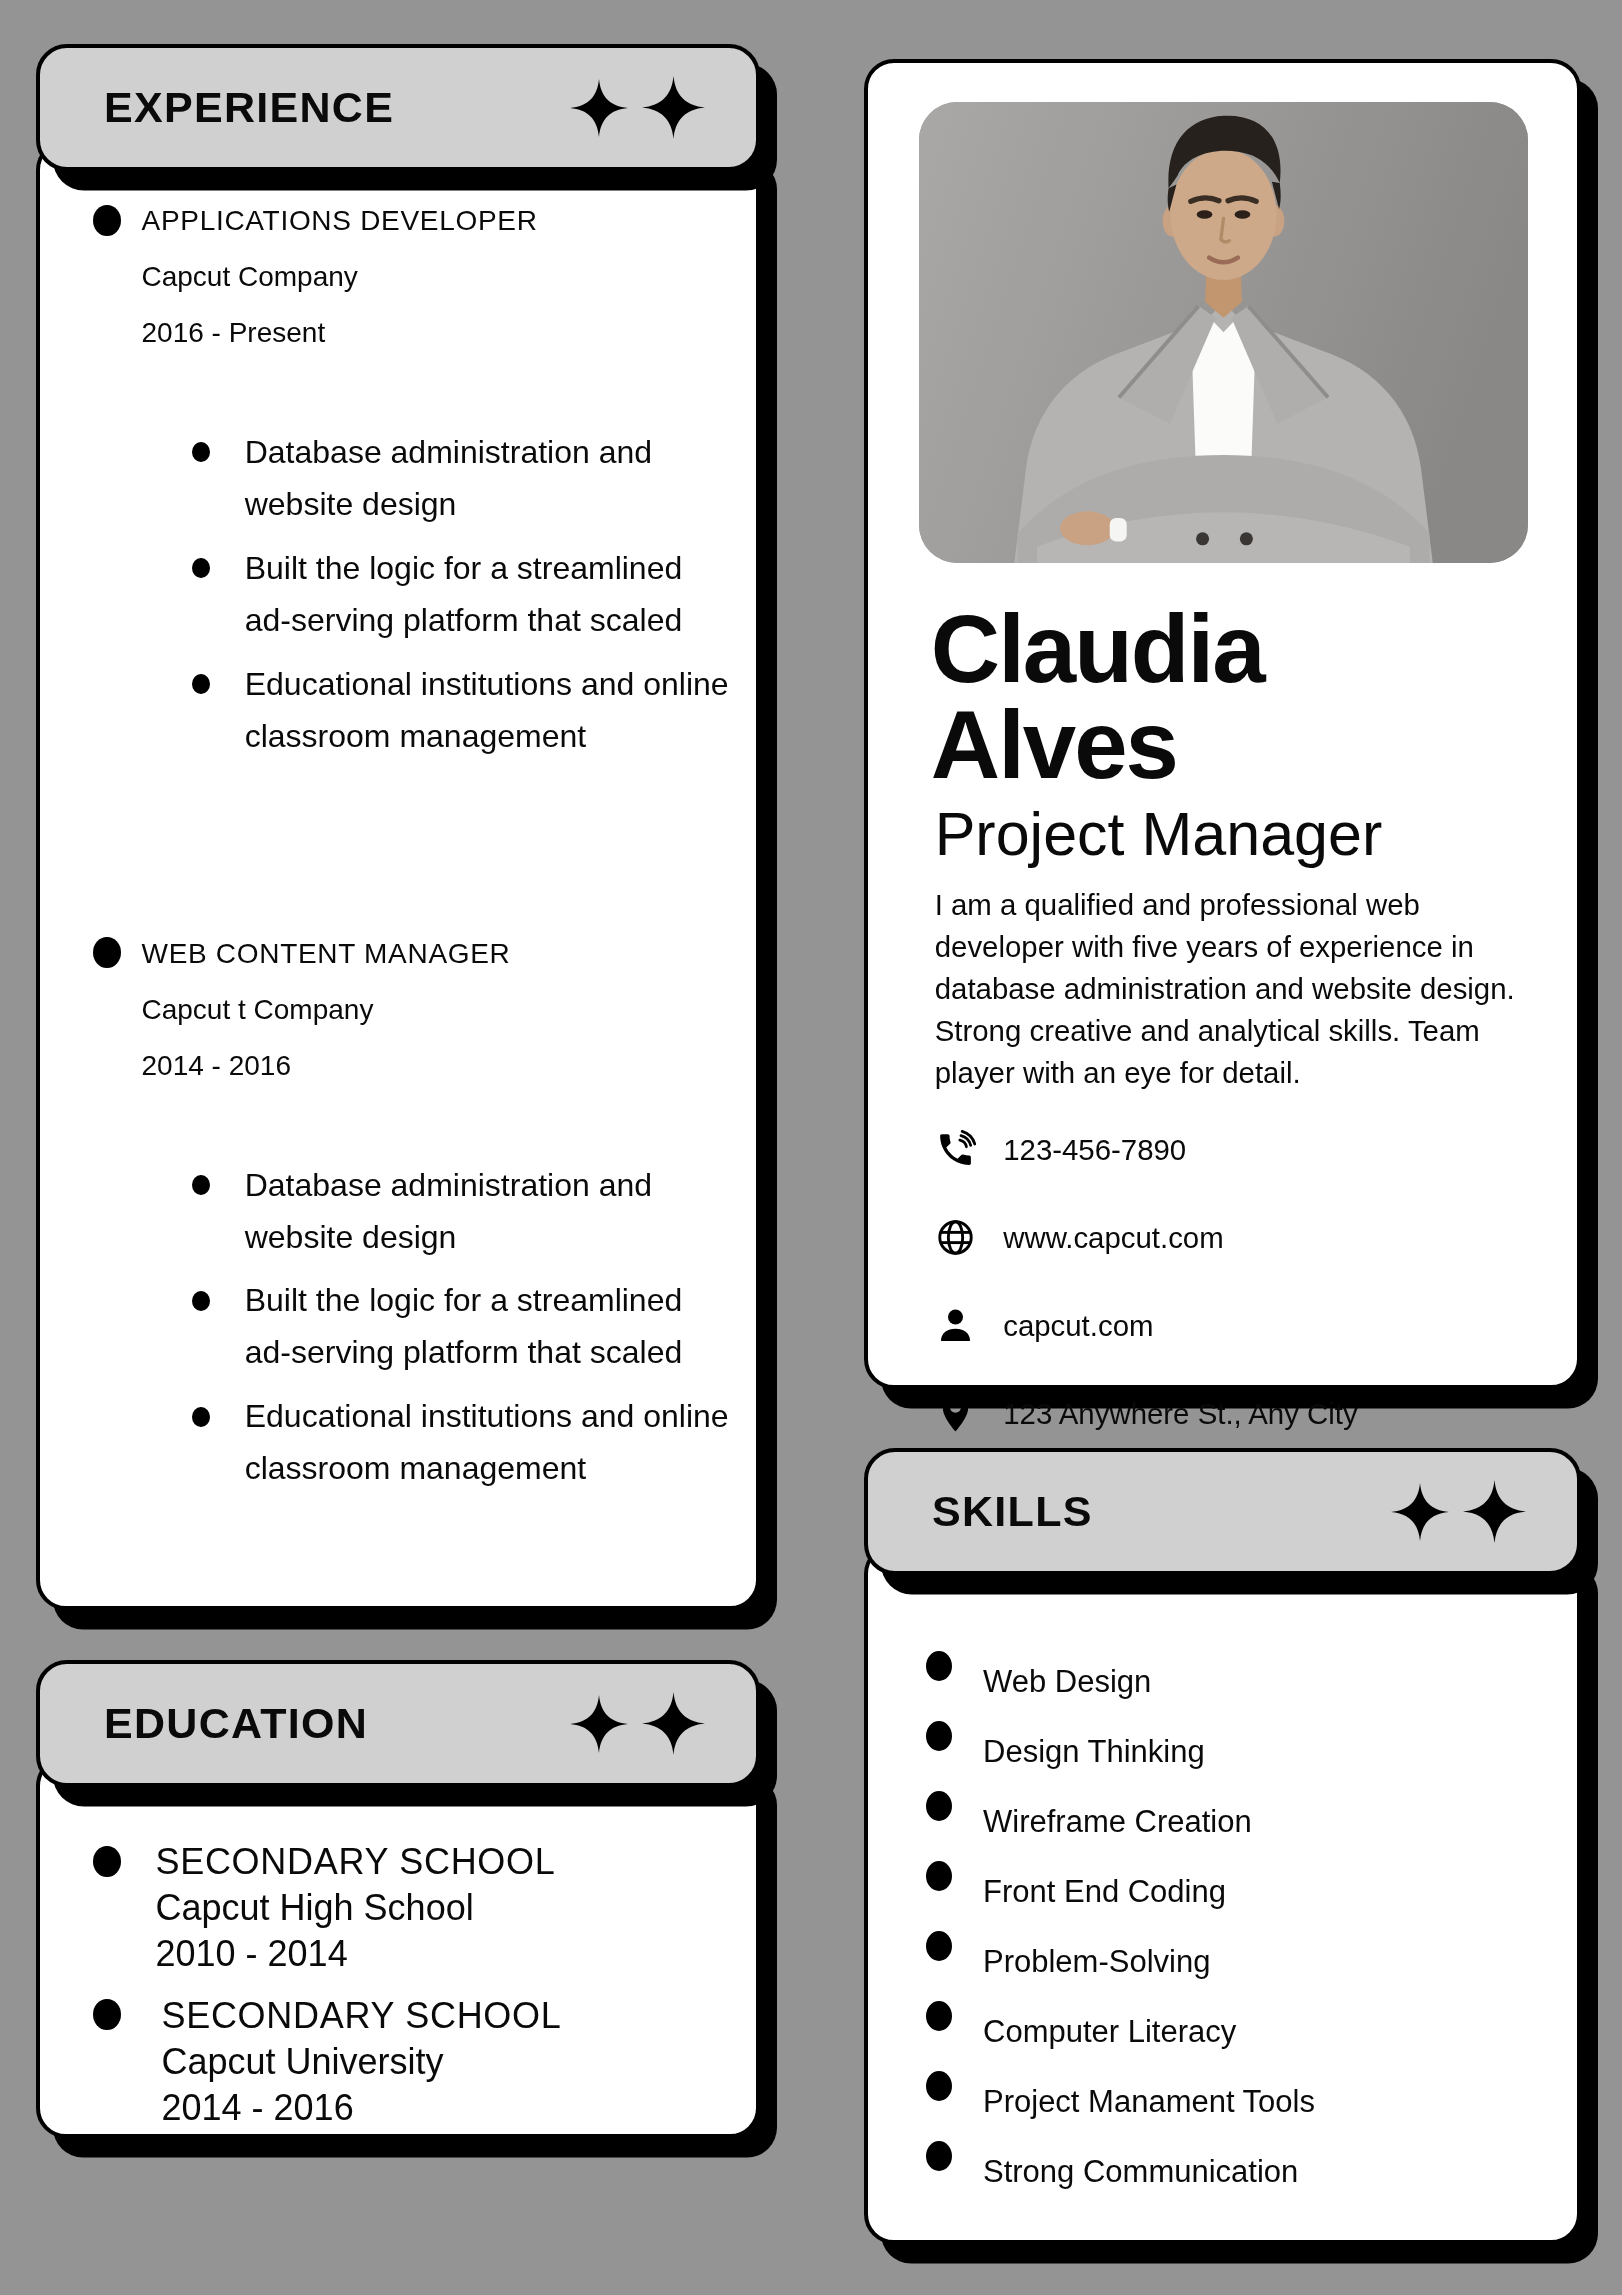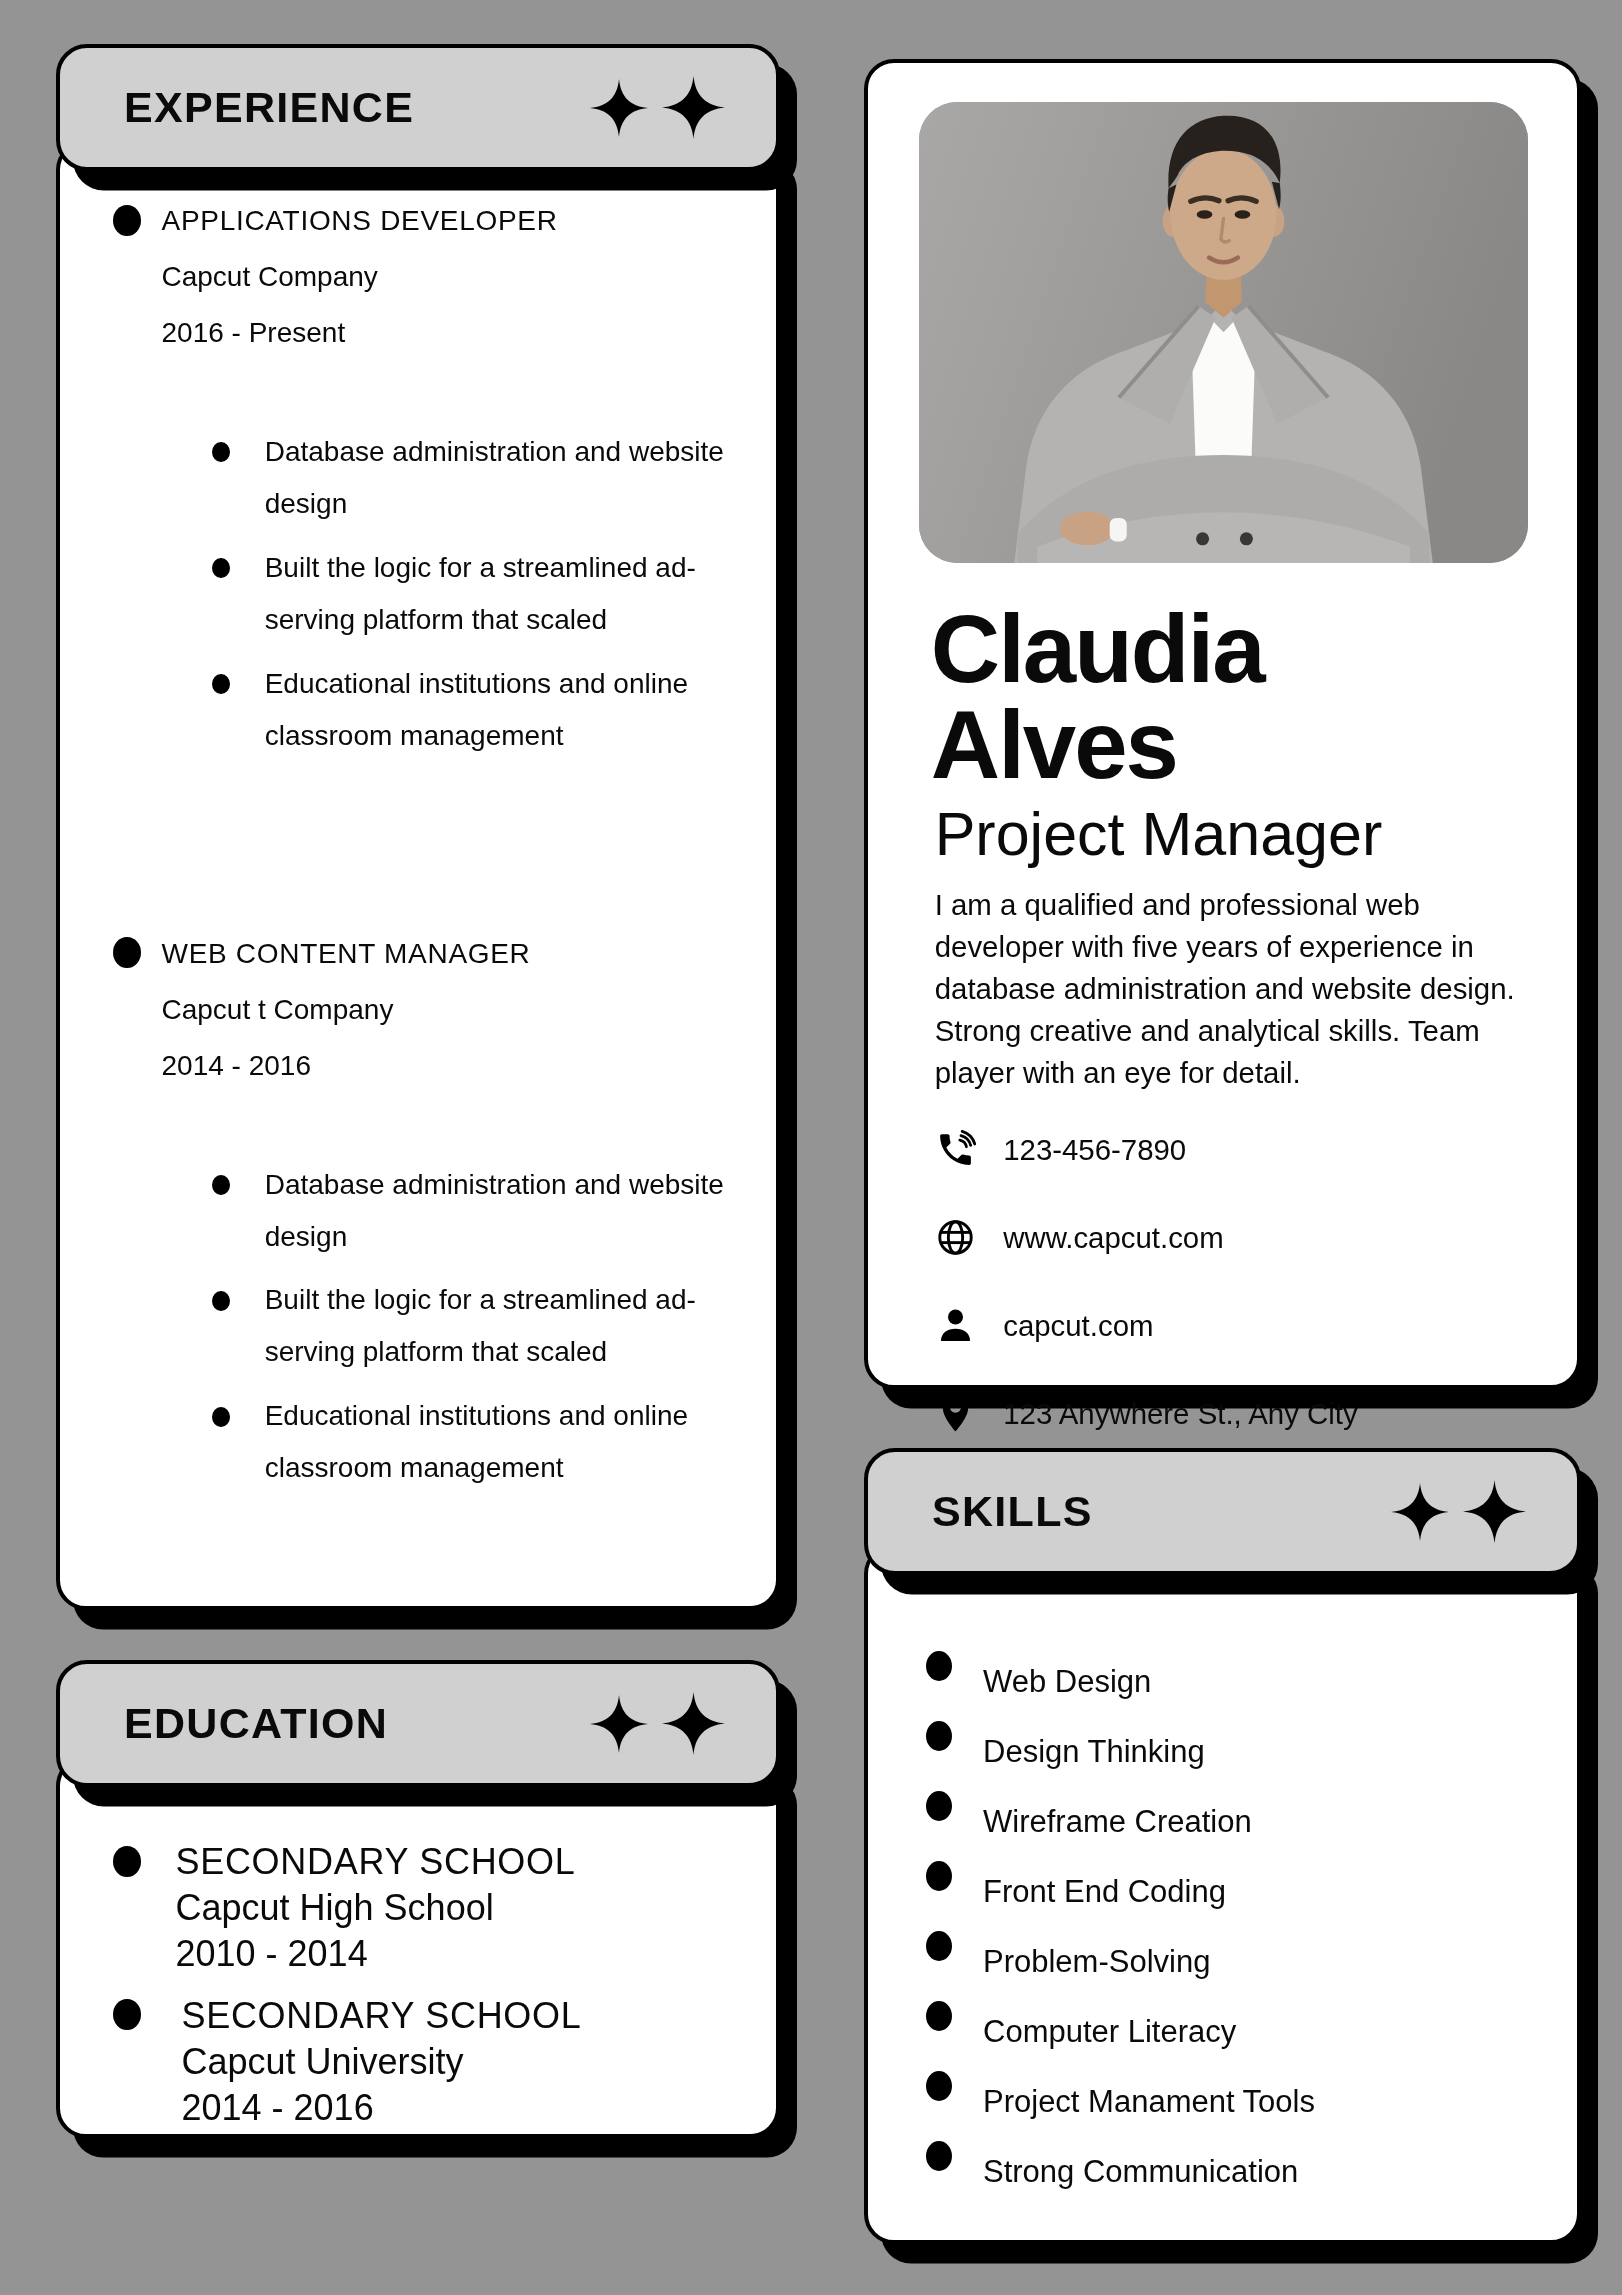--- a/index.html
+++ b/index.html
@@ -3,21 +3,21 @@
 <meta charset="utf-8">
 <style>
   html,body { margin:0; padding:0; }
   body {
     width:1623px; height:2295px; position:relative; overflow:hidden;
     background:#949494; color:#0a0a0a;
     font-family:"Liberation Sans", sans-serif;
   }
   * { box-sizing:border-box; }
 
-  .col-left  { position:absolute; left:56px;  top:44px; width:724px; }
+  .col-left  { position:absolute; left:36px;  top:44px; width:724px; }
   .col-right { position:absolute; left:864px; top:59px; width:717px; }
 
   
   .section-header {
     position:relative; z-index:2; height:127px;
     background:#d0d0d0; border:4.6px solid #000; border-radius:31px;
     box-shadow:17px 19.6px 0 #000;
     display:flex; align-items:center; justify-content:space-between;
     padding:0 51px 0 64px;
   }
@@ -35,21 +35,21 @@
 
   
   #experience-body { height:1470px; padding:49px 26px 0 53px; }
   .job-head { display:flex; }
   .dot-lg  { flex:0 0 auto; width:27.5px; height:31px; border-radius:50%; background:#000; margin-top:11.8px; }
   .job-lines { margin-left:21px; font-size:28px; line-height:56px; }
   .job-role { font-weight:500; letter-spacing:0.7px; }
   .sub-list { margin:65px 0 0 99px; }
   .sub-item { display:flex; margin-bottom:11.8px; }
   .dot-sm  { flex:0 0 auto; width:17.7px; height:20px; border-radius:50%; background:#000; margin-top:16.4px; }
-  .sub-text { margin-left:35px; width:517px; font-size:28px; line-height:52px; }
+  .sub-text { margin-left:35px; width:517px; font-size:32px; line-height:52px; }
   .job2 { margin-top:164px; }
 
   #education-header { margin-top:50px; }
   #education-body { height:382px; padding:79px 26px 0 53px; }
   .edu-item { display:flex; }
   .edu-item .dot-lg { margin-top:6.5px; }
   .edu-lines { margin-left:35px; font-size:36px; line-height:46px; }
   .edu-school { font-weight:500; letter-spacing:0.7px; }
   .edu-item.second { margin-top:15.7px; }
   .edu-item.second .edu-lines { margin-left:41px; }

